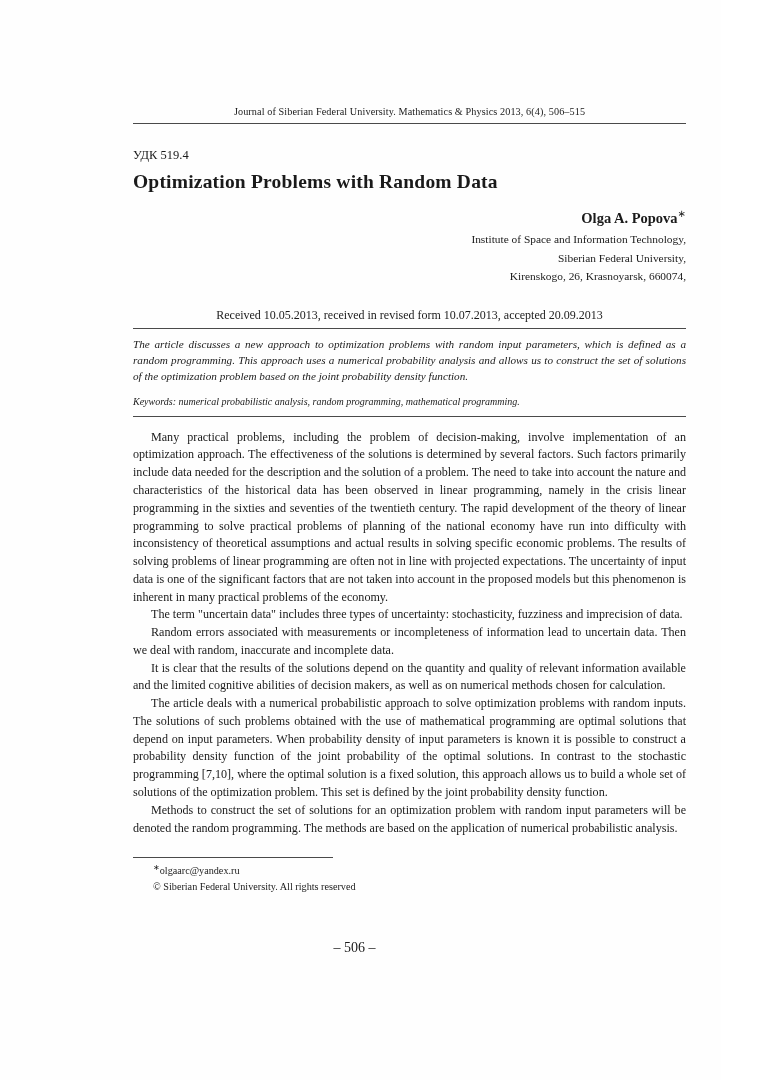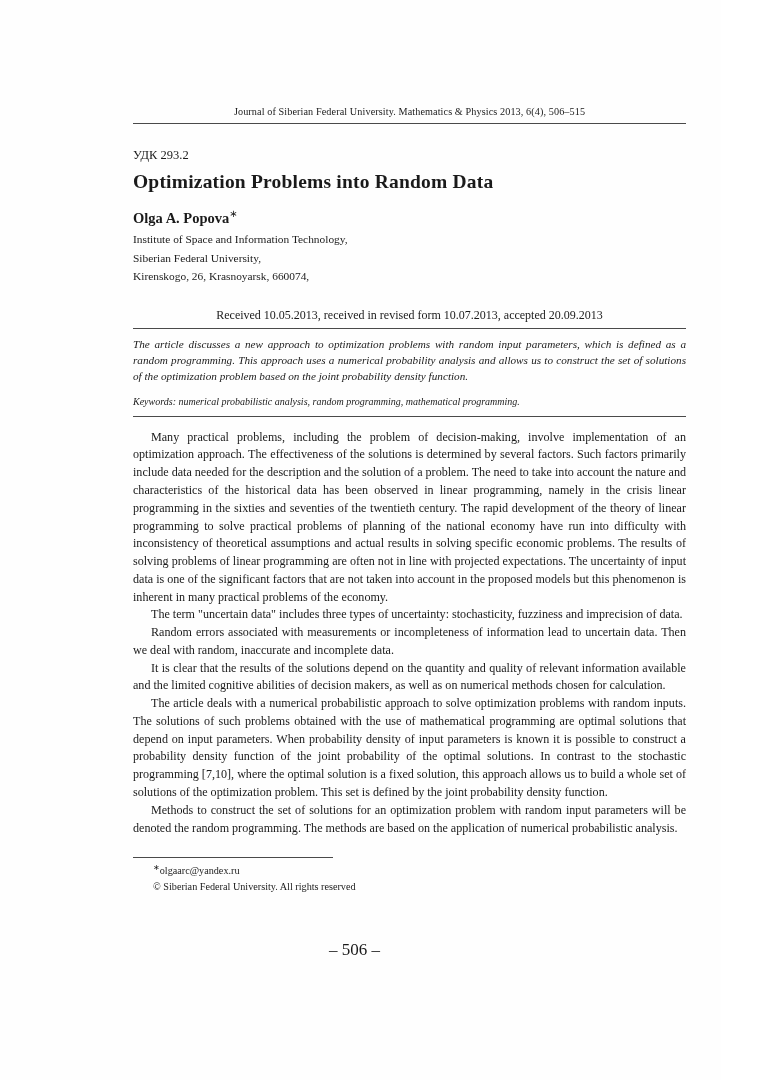--- a/index.html
+++ b/index.html
@@ -39,20 +39,21 @@
     font-size: 12.5px;
   }
   .title {
     margin-top: 8px;
     font-size: 19.5px;
     font-weight: bold;
     letter-spacing: 0.2px;
   }
   .author-block {
     margin-top: 4px;
+    text-align: right;
     font-size: 11.4px;
     line-height: 1.62;
   }
   .author-name {
     font-size: 14.5px;
     font-weight: bold;
   }
   .author-name .star {
     font-size: 10px;
     vertical-align: super;
@@ -111,35 +112,35 @@
   .footnotes .star {
     vertical-align: super;
     font-size: 8px;
   }
   .page-number {
     position: absolute;
     left: 0;
     right: 12px;
     top: 940px;
     text-align: center;
-    font-size: 17px;
+    font-size: 14px;
   }
 </style>
 </head>
 <body>
 
 <div class="page">
 
   <div class="content">
 
     <div class="journal-header">Journal of Siberian Federal University. Mathematics &amp; Physics 2013, 6(4), 506–515</div>
 
-    <div class="udk">УДК 293.2</div>
+    <div class="udk">УДК 519.4</div>
 
-    <h1 class="title">Optimization Problems into Random Data</h1>
+    <h1 class="title">Optimization Problems with Random Data</h1>
 
     <div class="author-block">
       <div class="author-name"><span>Olga A. Popova</span><span class="star">∗</span></div>
       <div>Institute of Space and Information Technology,</div>
       <div>Siberian Federal University,</div>
       <div>Kirenskogo, 26, Krasnoyarsk, 660074,</div>
     </div>
 
     <div class="dates">Received 10.05.2013, received in revised form 10.07.2013, accepted 20.09.2013</div>
 

